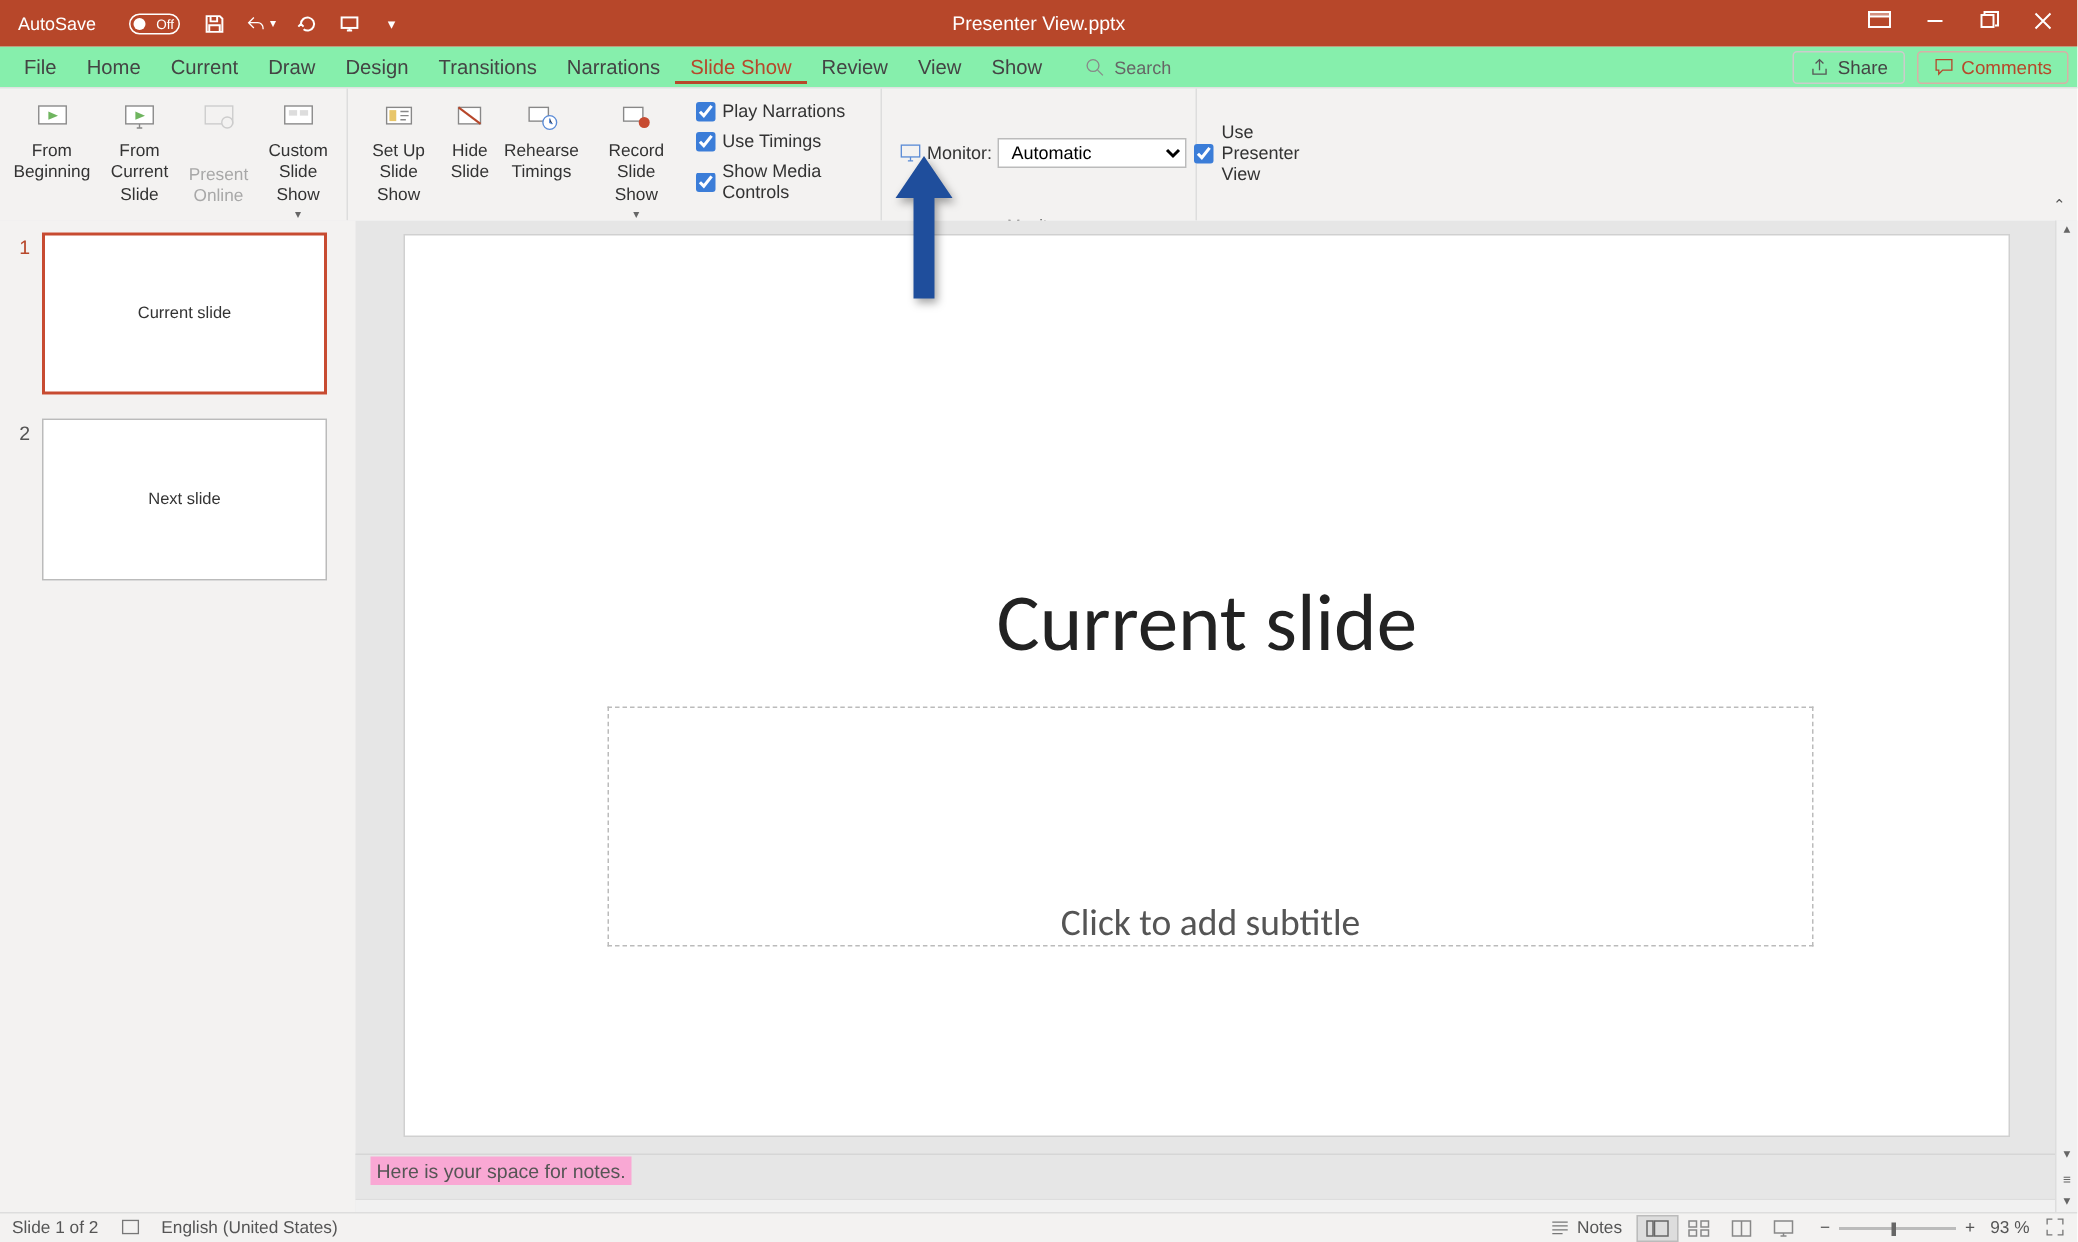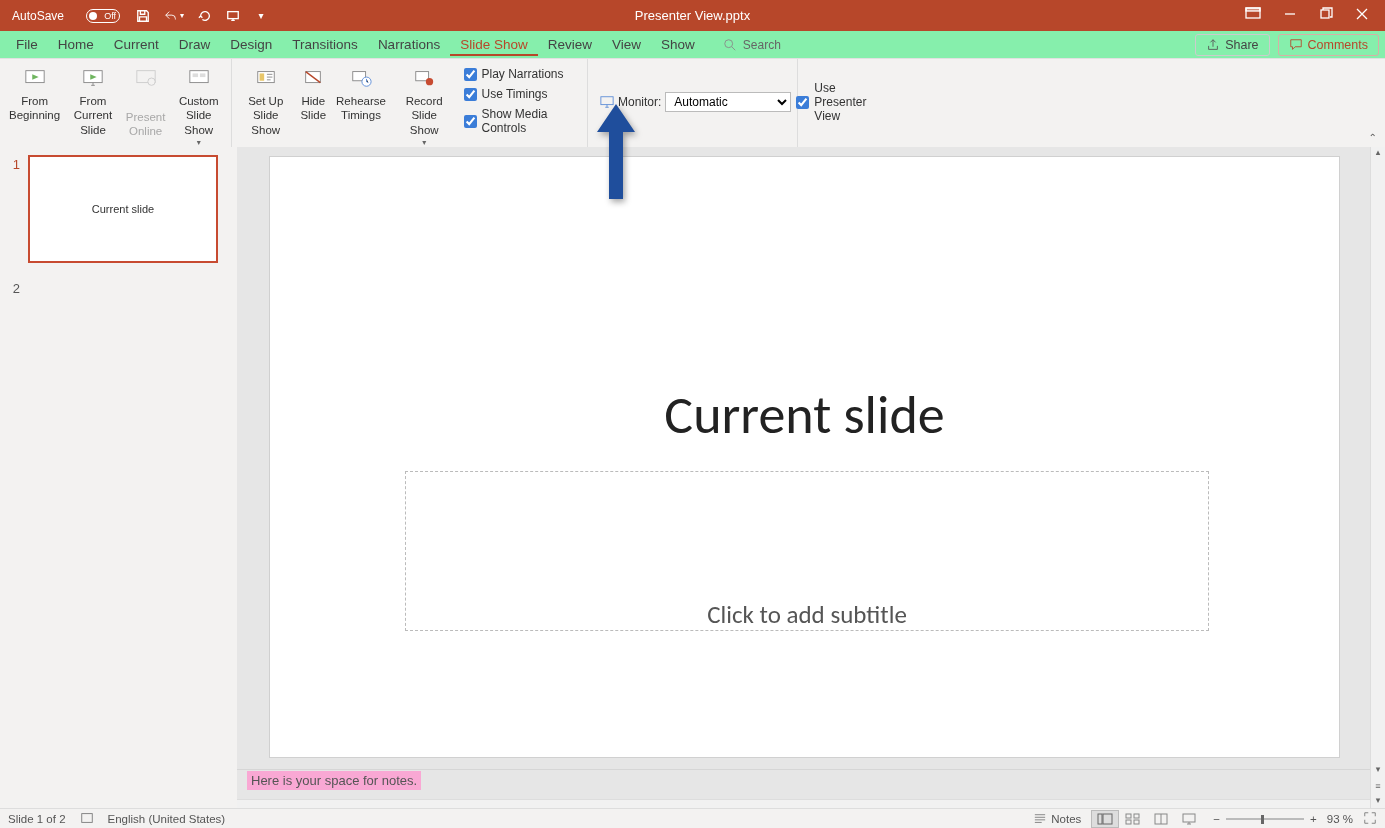--- a/index.html
+++ b/index.html
@@ -321,20 +321,23 @@
 <div class="workarea">
   <div class="slide-panel">
     <div class="thumb-row">
       <div class="thumb-num">1</div>
       <div class="thumb selected">
           <span>Current slide</span>
         </div>
     </div>
     <div class="thumb-row">
       <div class="thumb-num">2</div>
+      <div class="thumb">
+          <span>Next slide</span>
+        </div>
     </div>
   </div>
 
   <div class="editor">
     <div class="canvas-area">
       <div class="slide-canvas">
         <div class="slide-title">Current slide</div>
         <div class="subtitle-box">
           <span class="subtitle-placeholder">Click to add subtitle</span>
         </div>

